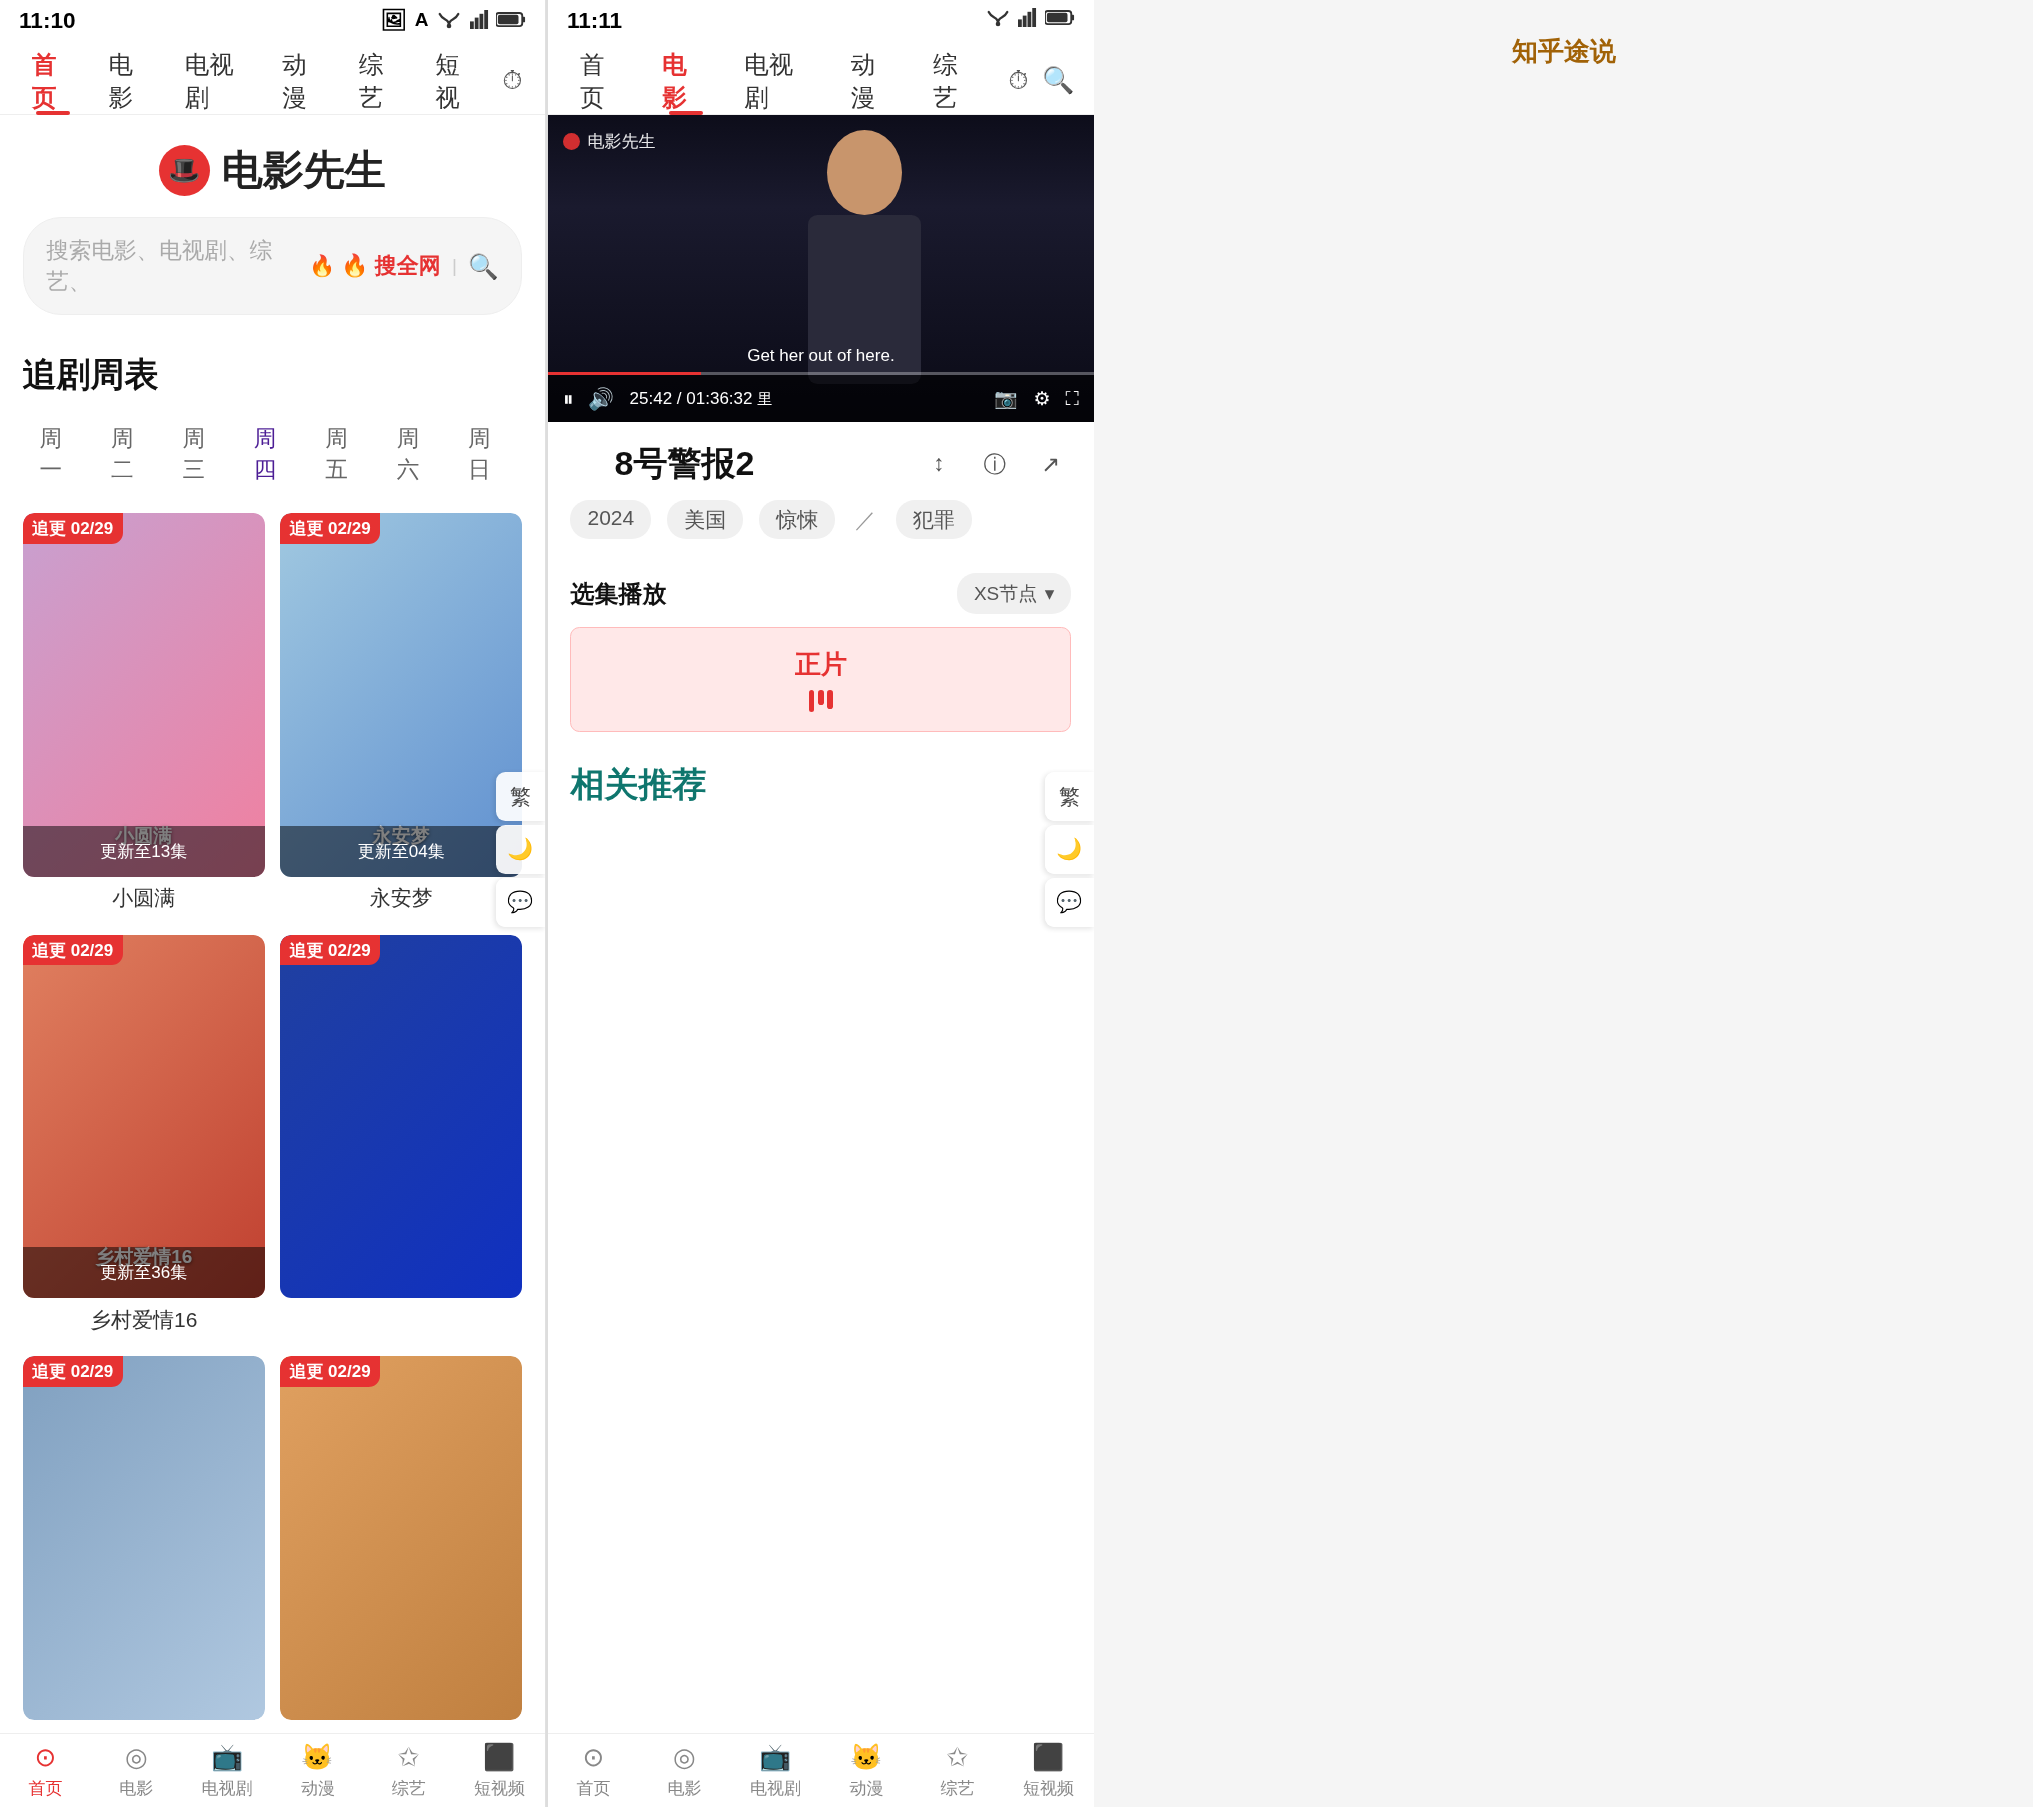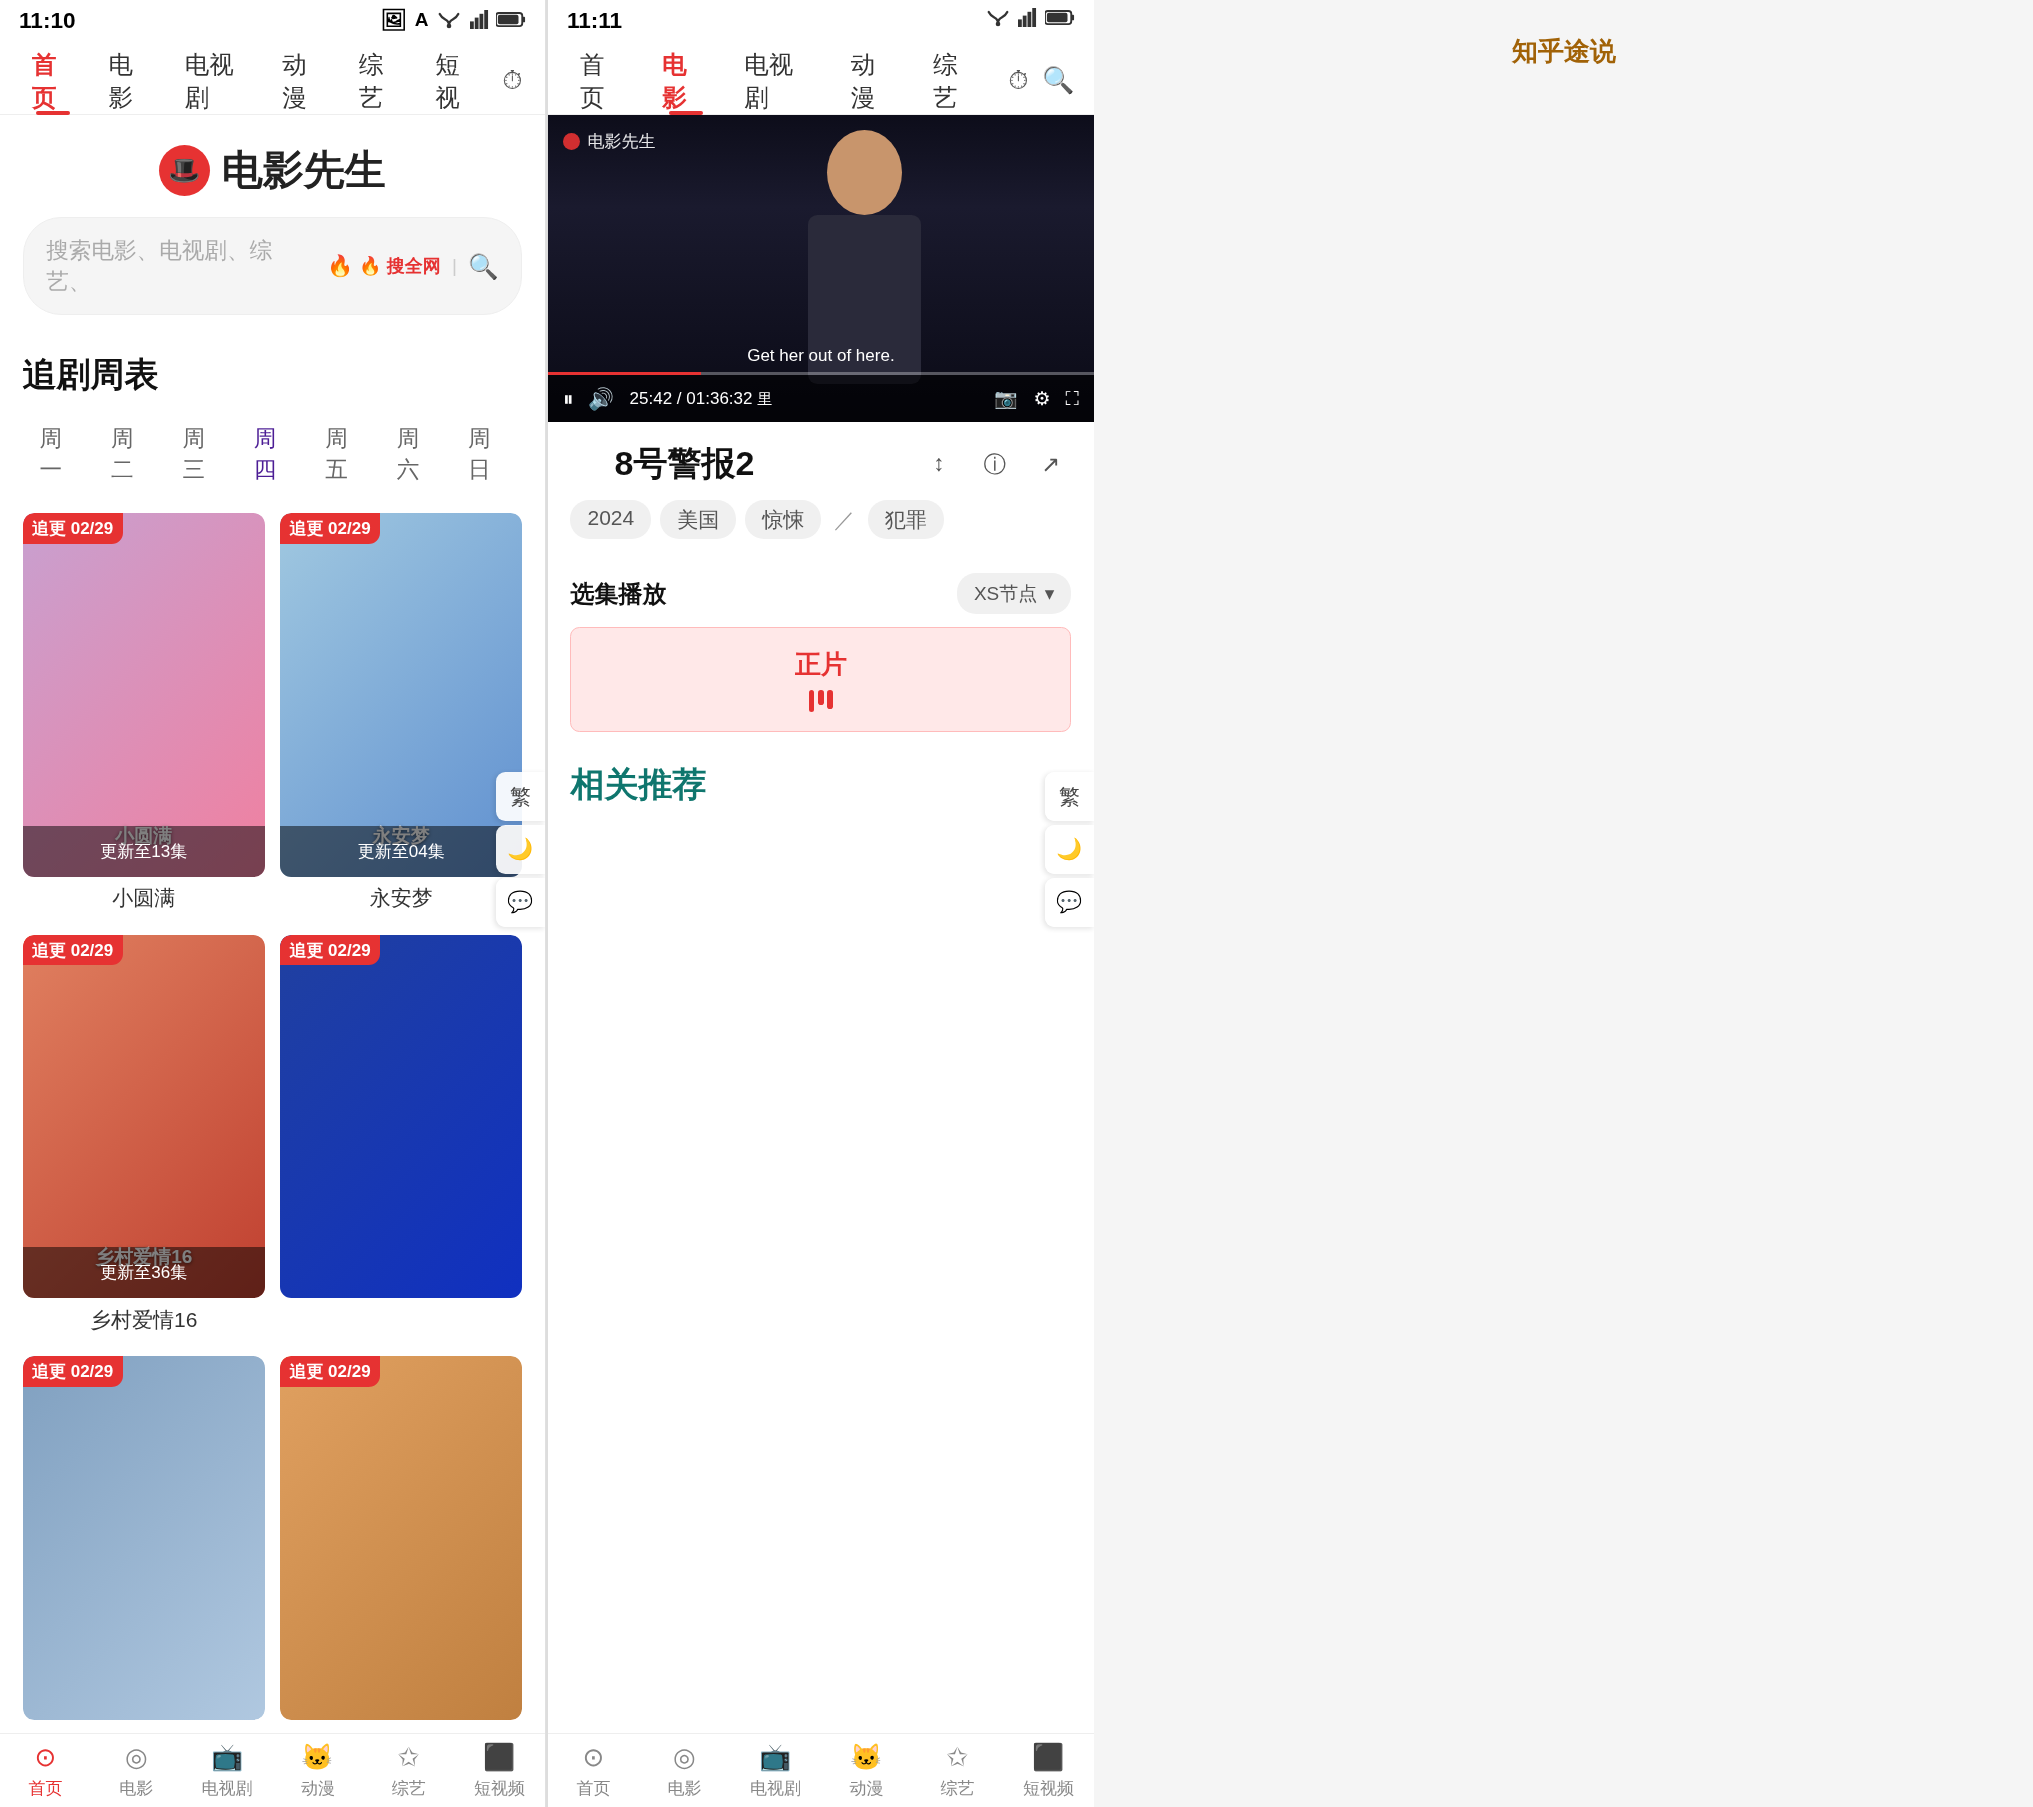--- a/index.html
+++ b/index.html
@@ -339,21 +339,21 @@
       align-items: center;
       justify-content: center;
       font-size: 22.6px;
       color: #555;
       cursor: pointer;
     }
 
     .movie-tags {
       display: flex;
       flex-wrap: wrap;
-      gap: 9px;
+      gap: 16px;
       margin-bottom: 9.4px;
       text-align: right;
     }
     .movie-tag {
       background: #f0f0f0;
       border-radius: 19px;
       padding: 5.6px 17px;
       font-size: 21px;
       color: #555;
     }
@@ -567,21 +567,21 @@
 
       <div class="logo-area">
         <div class="logo-hat">🎩</div>
         <span class="logo-text">电影先生</span>
       </div>
 
       <div class="search-box">
         <span class="search-placeholder">搜索电影、电视剧、综艺、</span>
         <span class="search-hot">
           <span>🔥</span>
-          <span style="color:#e63232;font-size:18px;font-weight:700;">🔥 搜全网</span>
+          <span style="color:#e63232;font-size:22px;font-weight:700;">🔥 搜全网</span>
         </span>
         <span class="search-divider">|</span>
         <span class="search-icon-btn">🔍</span>
       </div>
 
       <div class="section-title">追剧周表</div>
 
       <div class="week-tabs">
         <div class="week-tab">周一</div>
         <div class="week-tab">周二</div>

